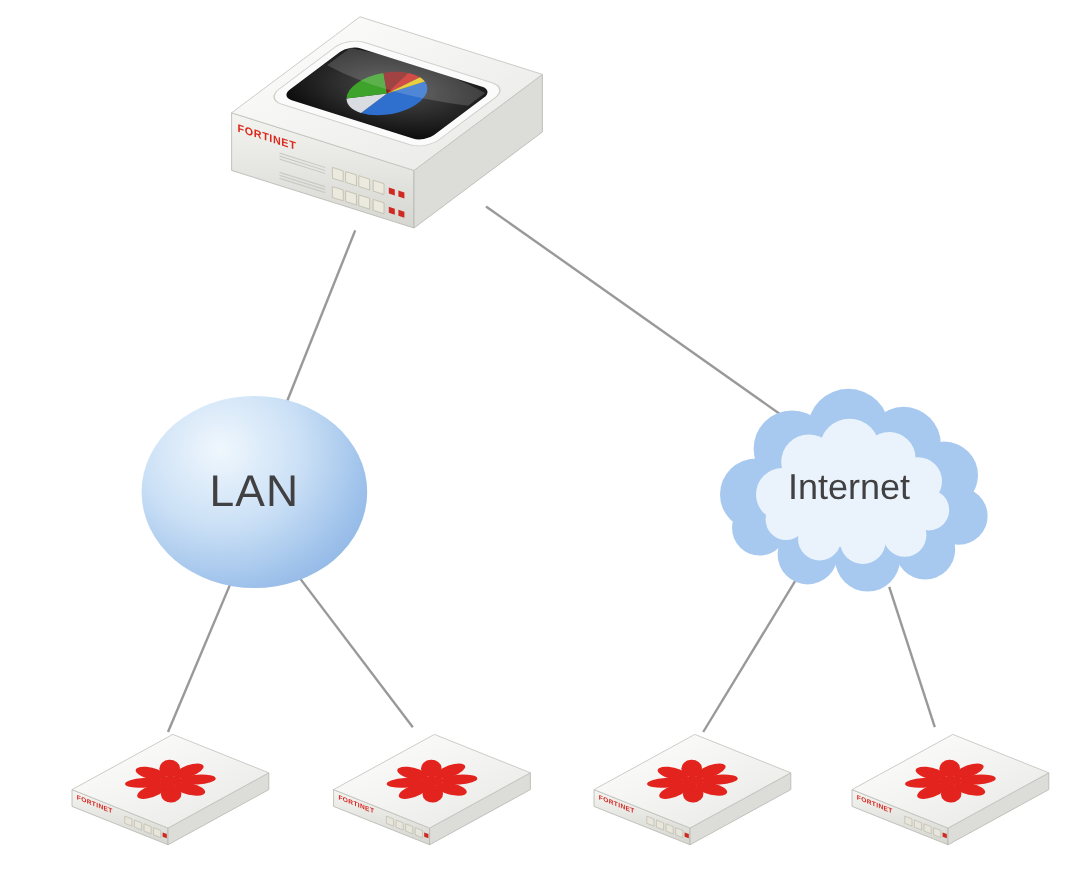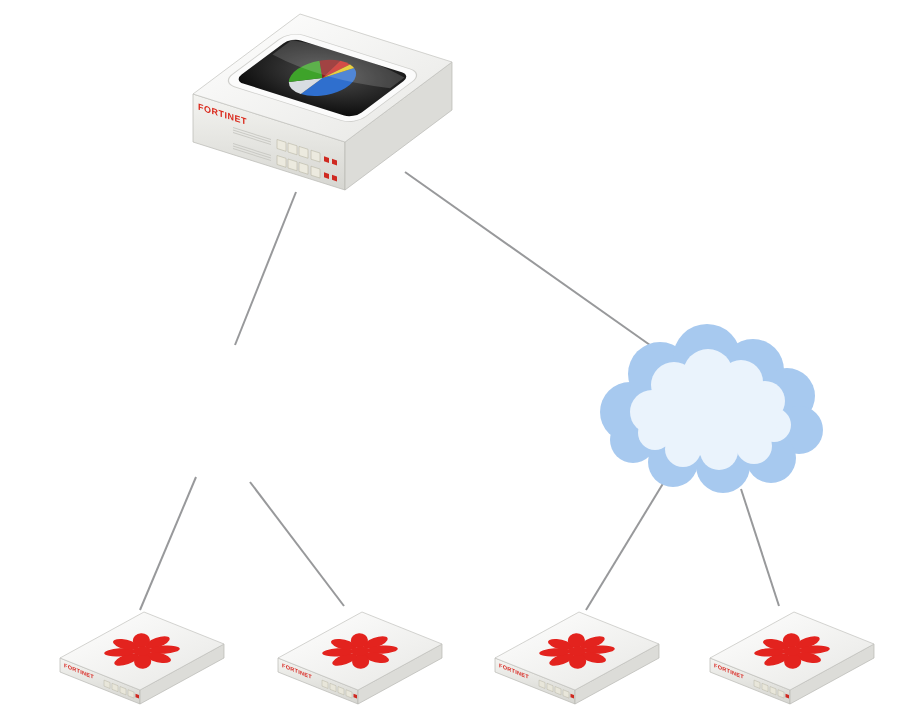--- a/index.html
+++ b/index.html
@@ -118,20 +118,23 @@
         <rect x="84" y="35" width="9" height="9" fill="#eceadf" stroke="#b3b19f" stroke-width="0.5"></rect>
         <rect x="95" y="35" width="9" height="9" fill="#eceadf" stroke="#b3b19f" stroke-width="0.5"></rect>
         <rect x="106" y="35" width="9" height="9" fill="#eceadf" stroke="#b3b19f" stroke-width="0.5"></rect>
         <rect x="118" y="35" width="9" height="9" fill="#eceadf" stroke="#b3b19f" stroke-width="0.5"></rect>
         <rect x="131" y="37" width="5" height="5" fill="#cf2921"></rect>
         <rect x="139" y="37" width="5" height="5" fill="#cf2921"></rect>
       </g>
     </svg>
   </div>
 
+  <div class="node lan">
+    <span class="lan-label">LAN</span>
+  </div>
 
   <div class="node cloud">
     <svg viewBox="0 0 265 185">
       <g fill="#a7c9ef">
         <circle cx="55" cy="100" r="30"></circle>
           <circle cx="85" cy="62" r="32"></circle>
         <circle cx="132" cy="46" r="34"></circle>
           <circle cx="178" cy="58" r="31"></circle>
         <circle cx="212" cy="84" r="28"></circle>
           <circle cx="224" cy="118" r="24"></circle>
@@ -147,20 +150,21 @@
           <circle cx="166" cy="70" r="22"></circle>
         <circle cx="190" cy="89" r="20"></circle>
           <circle cx="199" cy="113" r="17"></circle>
         <circle cx="179" cy="134" r="18"></circle>
           <circle cx="144" cy="139" r="19"></circle>
         <circle cx="108" cy="137" r="18"></circle>
           <circle cx="80" cy="121" r="17"></circle>
         <ellipse cx="135" cy="102" rx="70" ry="42"></ellipse>
       </g>
     </svg>
+    <span class="cloud-label">Internet</span>
   </div>
 
   <div class="node gw gw1">
     <svg viewBox="0 0 180 120">
         <use href="#fg-device"></use>
       </svg>
     <span class="gw-brand">FORTINET</span>
   </div>
   <div class="node gw gw2">
     <svg viewBox="0 0 180 120">

